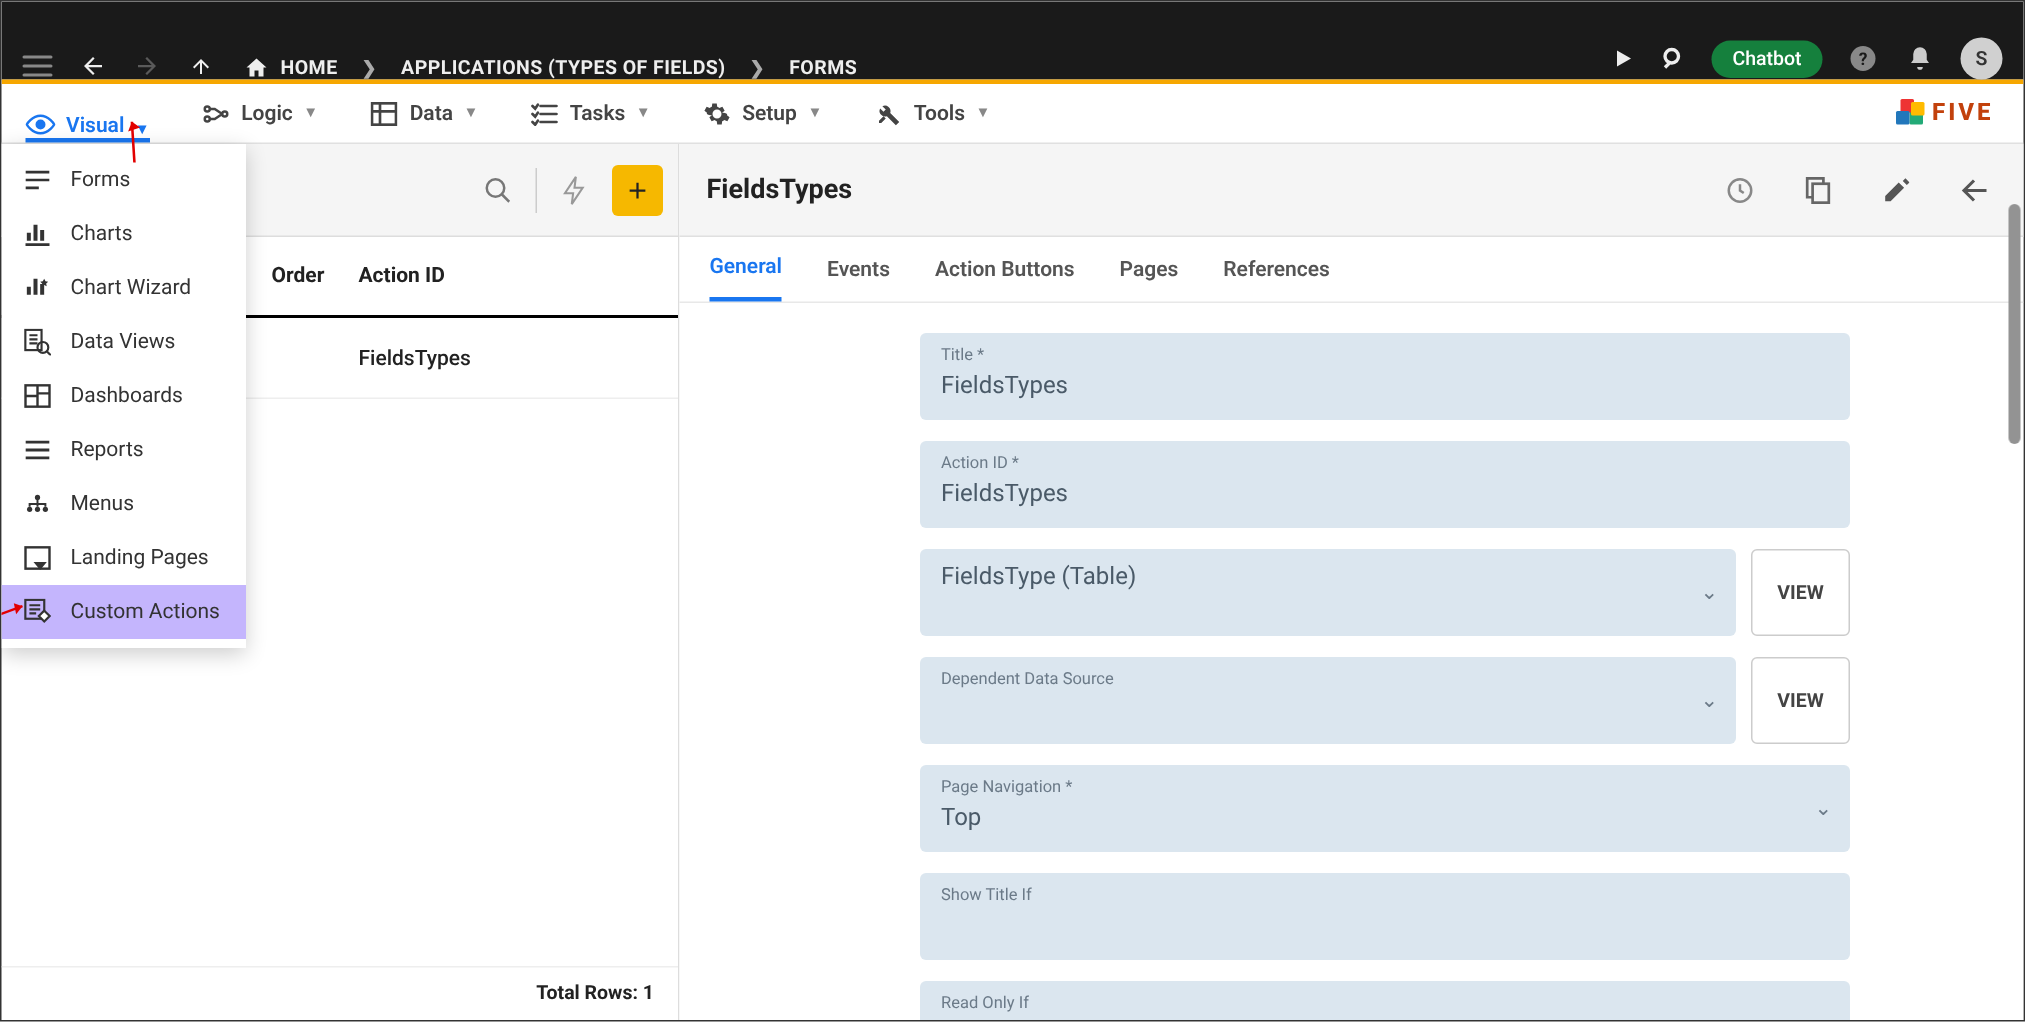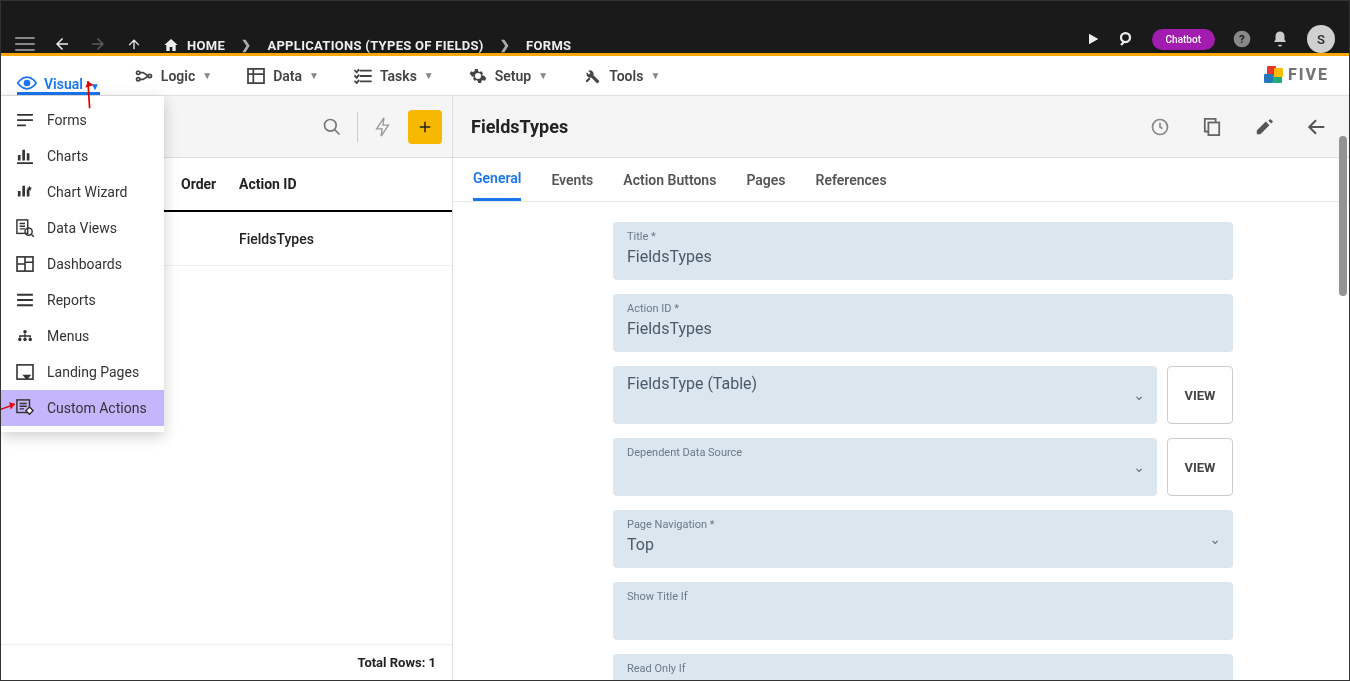--- a/index.html
+++ b/index.html
@@ -11,36 +11,36 @@
   .hamburger { width: 20px; height: 14px; display: flex; flex-direction: column; justify-content: space-between; cursor: pointer; }
   .hamburger span { height: 2px; background: #888; border-radius: 1px; }
   .arrow-btn { width: 18px; height: 18px; cursor: pointer; display: flex; align-items: center; justify-content: center; }
   .arrow-btn.disabled { opacity: .3; cursor: default; }
   .svg-ico { fill: currentColor; }
   .topbar .breadcrumbs { display: flex; align-items: center; gap: 16px; margin-left: 20px; font-size: 13px; font-weight: 700; letter-spacing: .3px; }
   .bc-sep { color: #aaa; font-size: 12px; }
   .bc-item { display: flex; align-items: center; gap: 8px; cursor: pointer; }
   .topbar .spacer { flex: 1; }
   .topbar .right { display: flex; align-items: center; gap: 16px; }
-  .chatbot-btn { background: #a21caf; color: #fff; border-radius: 14px; padding: 5px 14px; font-size: 10px; font-weight: 500; cursor: pointer; }
+  .chatbot-btn { background: #15803d; color: #fff; border-radius: 14px; padding: 5px 14px; font-size: 13px; font-weight: 500; cursor: pointer; }
   .circ-icon { width: 22px; height: 22px; border-radius: 50%; display: flex; align-items: center; justify-content: center; color: #ccc; cursor: pointer; }
   .avatar { width: 28px; height: 28px; border-radius: 50%; background: #d0d0d0; color: #333; display: flex; align-items: center; justify-content: center; font-size: 13px; font-weight: 600; cursor: pointer; }
   
   
   .accent-line { height: 3px; background: #f6a700; }
   
   
   .menubar { height: 40px; display: flex; align-items: center; padding: 0 16px; gap: 34px; border-bottom: 1px solid #e0e0e0; position: relative; }
   .menu-tab { display: flex; align-items: center; gap: 7px; font-size: 14px; font-weight: 600; color: #444; cursor: pointer; height: 100%; }
   .menu-tab.active { color: #1976f0; border-bottom: 3px solid #1976f0; align-items: flex-end; }
   .menu-tab .tri { font-size: 10px; color: #888; }
   .menu-tab.active .tri { color: #1976f0; }
   .menu-icon { width: 20px; height: 18px; color: #444; display:flex;align-items:center;justify-content:center;}
   .menubar .logo { position: absolute; right: 20px; top: 8px; display:flex;align-items:center;gap:6px;}
-  .logo-txt { font-size: 16px; font-weight: 800; letter-spacing: 2px; color: #737373;}
+  .logo-txt { font-size: 16px; font-weight: 800; letter-spacing: 2px; color: #c2410c;}
   .logo-sq { width:20px; height:20px; position:relative; }
   .logo-sq::before,.logo-sq::after{content:"";position:absolute;width:9px;height:9px;border-radius:1px;}
   .logo-sq::before{top:2px;left:5px;background:#e33;box-shadow:6px 8px 0 #2a7;}
   .logo-sq::after{bottom:1px;left:2px;background:#27b;box-shadow:10px -6px 0 #fb0;}
   
   
   .content { display: flex; height: calc(100% - 95px); position: relative; }
   .left-pane { width: 452px; border-right: 1px solid #ddd; display: flex; flex-direction: column; position: relative; }
   .right-pane { flex: 1; display: flex; flex-direction: column; background: #fff; position:relative;}
   

